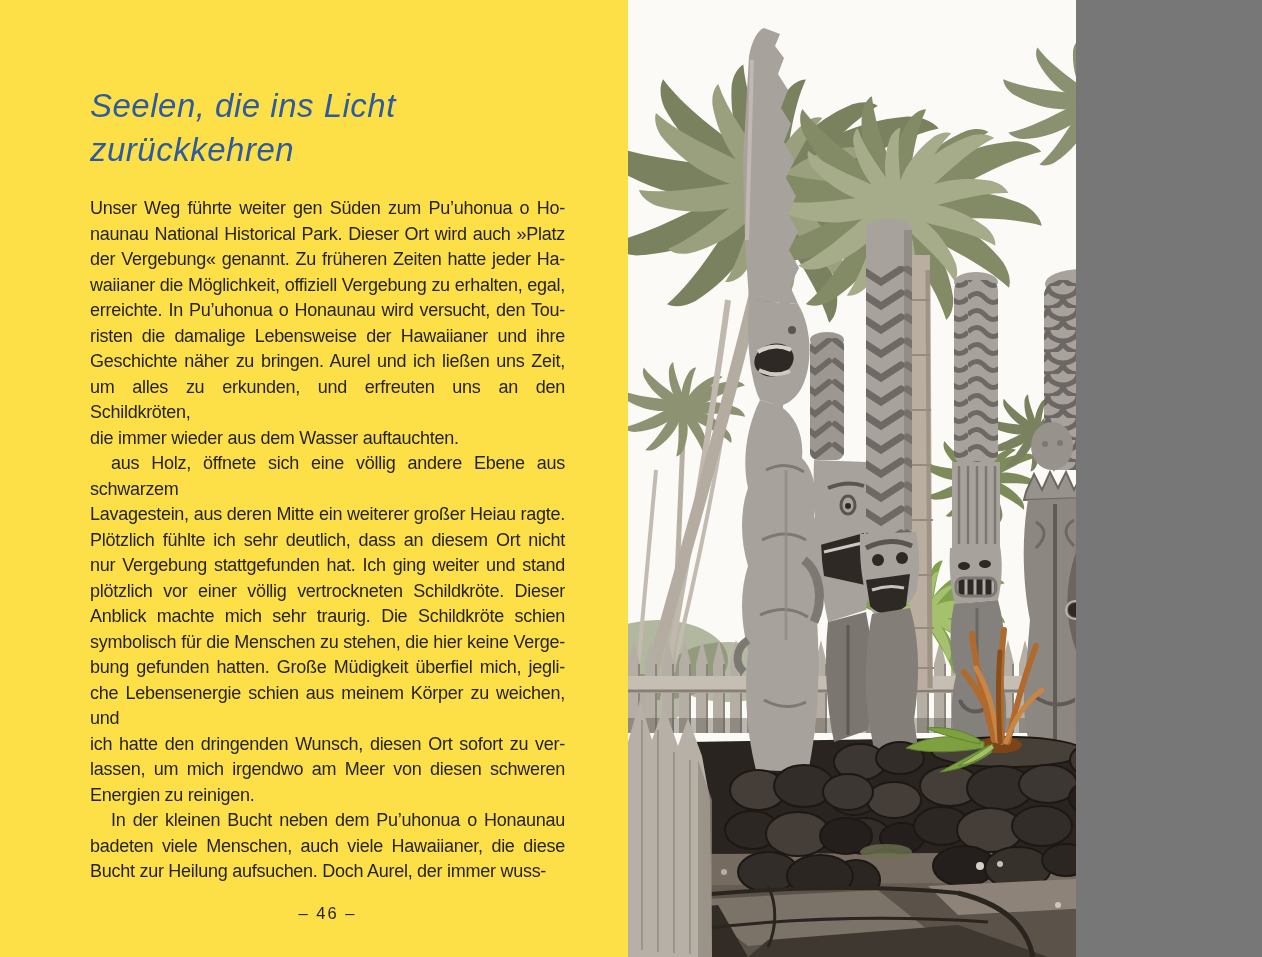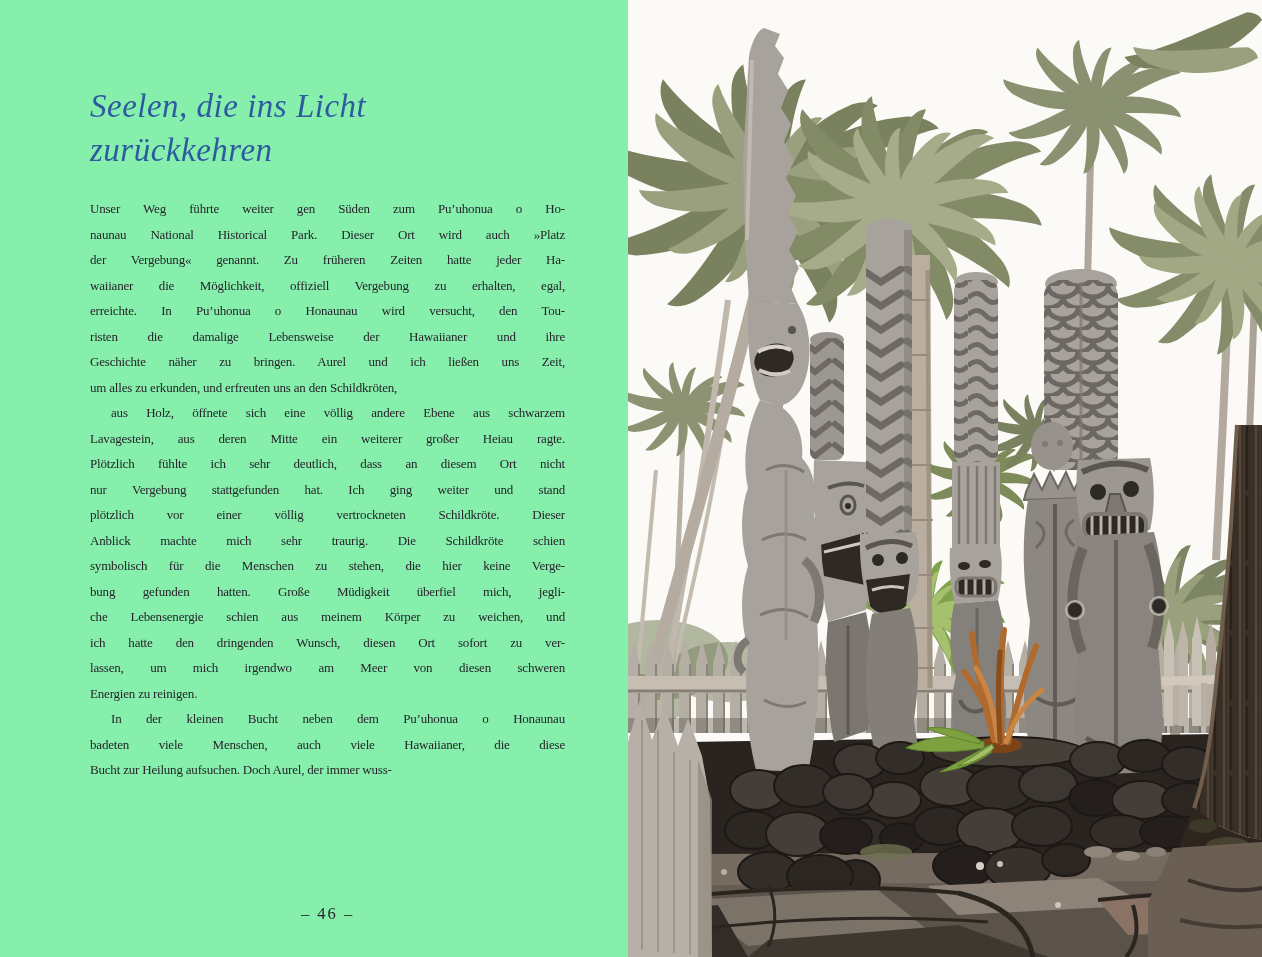--- a/index.html
+++ b/index.html
@@ -3,27 +3,27 @@
 <meta charset="utf-8">
 <style>
   :root{
     --sky:#fbfaf6; --statue_gray:#a8a29c; --statue_mid:#948e88; --statue_dark:#2e2925;
     --palm_olive:#79815f; --palm_light:#9aa07e; --palm_bright:#7fa24b;
     --trunk_light:#b5aca1; --fence_light:#c2bab0; --rock_dark:#2a2421;
     --ground_mid:#665c52; --bark_brown:#3a2f26; --offering_green:#7fa03f;
     --offering_orange:#b06a2e; --heading_blue:#2e5ba0; --text_color:#26242a;
   }
   html,body{margin:0;padding:0;background:#777;}
-  .screen{position:relative;width:1262px;height:957px;background:#86efac;overflow:hidden;
-          font-family:Liberation Serif, serif;}
+  .screen{position:relative;width:1076px;height:957px;background:#fde047;overflow:hidden;
+          font-family:Liberation Sans, sans-serif;}
   .left-page{position:absolute;left:90px;top:84px;width:475px;}
   .heading{margin:0 0 24px 0;font-style:italic;font-weight:normal;
            font-size:33px;line-height:44px;color:var(--heading_blue);letter-spacing:.5px;}
   .heading .line{text-align:left;}
-  .bodytext{font-size:13px;line-height:25.5px;letter-spacing:-0.015em;color:var(--text_color);}
+  .bodytext{font-size:18px;line-height:25.5px;letter-spacing:-0.015em;color:var(--text_color);}
   .para{margin:0;}
   .para .line{text-align:justify;text-align-last:justify;}
   .para .line:last-child{text-align-last:left;}
   .para.indent .line:first-child{text-indent:21px;}
   .pagenum{position:absolute;left:90px;top:904px;width:475px;text-align:center;
            font-size:16.5px;letter-spacing:2px;color:var(--text_color);}
   .right-page{position:absolute;left:628px;top:0;width:634px;height:957px;}
   .right-page svg{display:block;width:634px;height:957px;}
   
   .c-sky{fill:var(--sky);} .c-st{fill:var(--statue_gray);}
@@ -43,20 +43,21 @@
     <div class="bodytext">
       <div class="para">
           <div class="line">Unser Weg führte weiter gen Süden zum Pu’uhonua o Ho-</div>
           <div class="line">naunau National Historical Park. Dieser Ort wird auch »Platz</div>
           <div class="line">der Vergebung« genannt. Zu früheren Zeiten hatte jeder Ha-</div>
           <div class="line">waiianer die Möglichkeit, offiziell Vergebung zu erhalten, egal,</div>
           <div class="line">erreichte. In Pu’uhonua o Honaunau wird versucht, den Tou-</div>
           <div class="line">risten die damalige Lebensweise der Hawaiianer und ihre</div>
           <div class="line">Geschichte näher zu bringen. Aurel und ich ließen uns Zeit,</div>
           <div class="line">um alles zu erkunden, und erfreuten uns an den Schildkröten,</div>
+          <div class="line">die immer wieder aus dem Wasser auftauchten.</div>
         </div>
       <div class="para indent">
           <div class="line">aus Holz, öffnete sich eine völlig andere Ebene aus schwarzem</div>
           <div class="line">Lavagestein, aus deren Mitte ein weiterer großer Heiau ragte.</div>
           <div class="line">Plötzlich fühlte ich sehr deutlich, dass an diesem Ort nicht</div>
           <div class="line">nur Vergebung stattgefunden hat. Ich ging weiter und stand</div>
           <div class="line">plötzlich vor einer völlig vertrockneten Schildkröte. Dieser</div>
           <div class="line">Anblick machte mich sehr traurig. Die Schildkröte schien</div>
           <div class="line">symbolisch für die Menschen zu stehen, die hier keine Verge-</div>
           <div class="line">bung gefunden hatten. Große Müdigkeit überfiel mich, jegli-</div>

